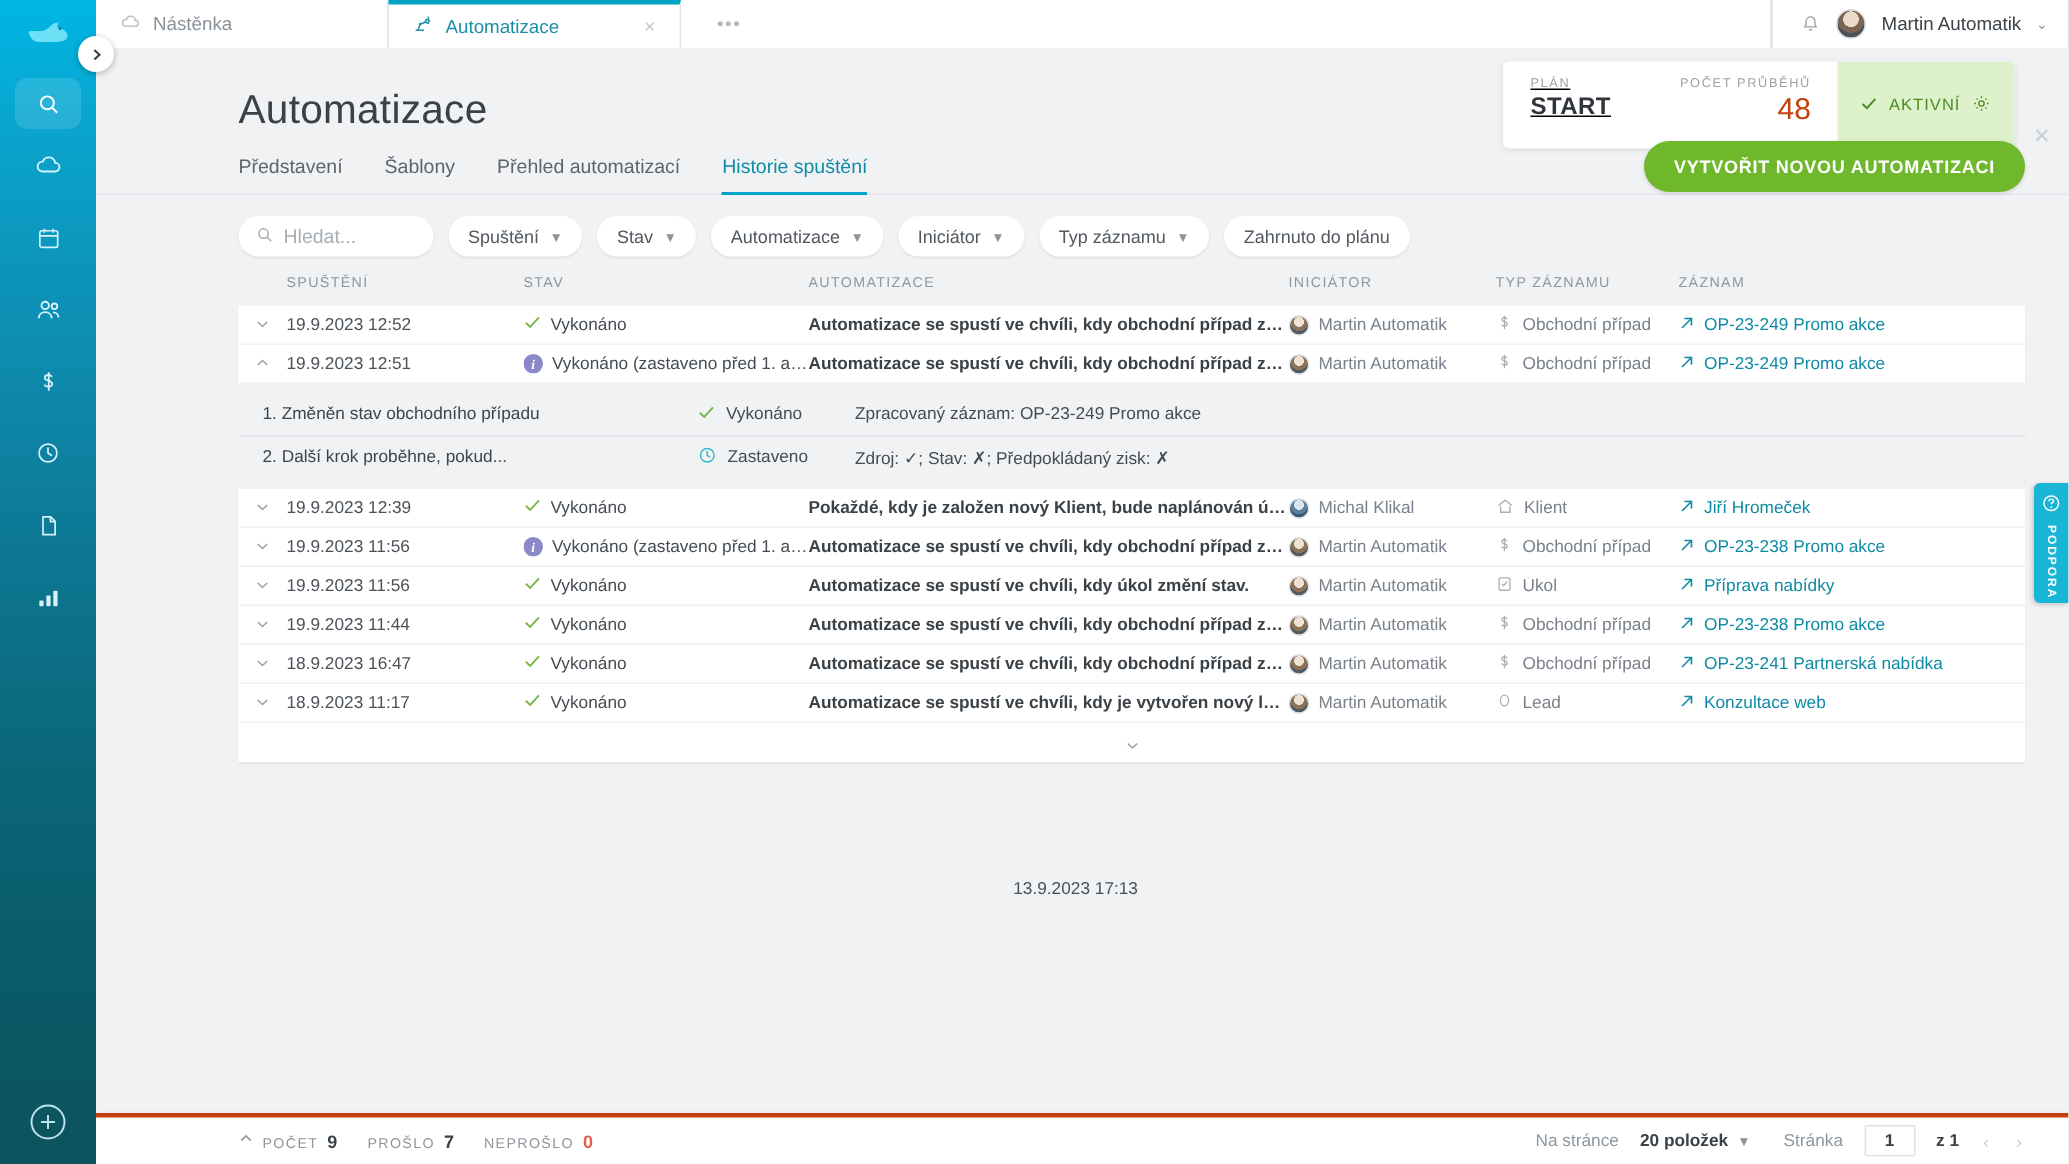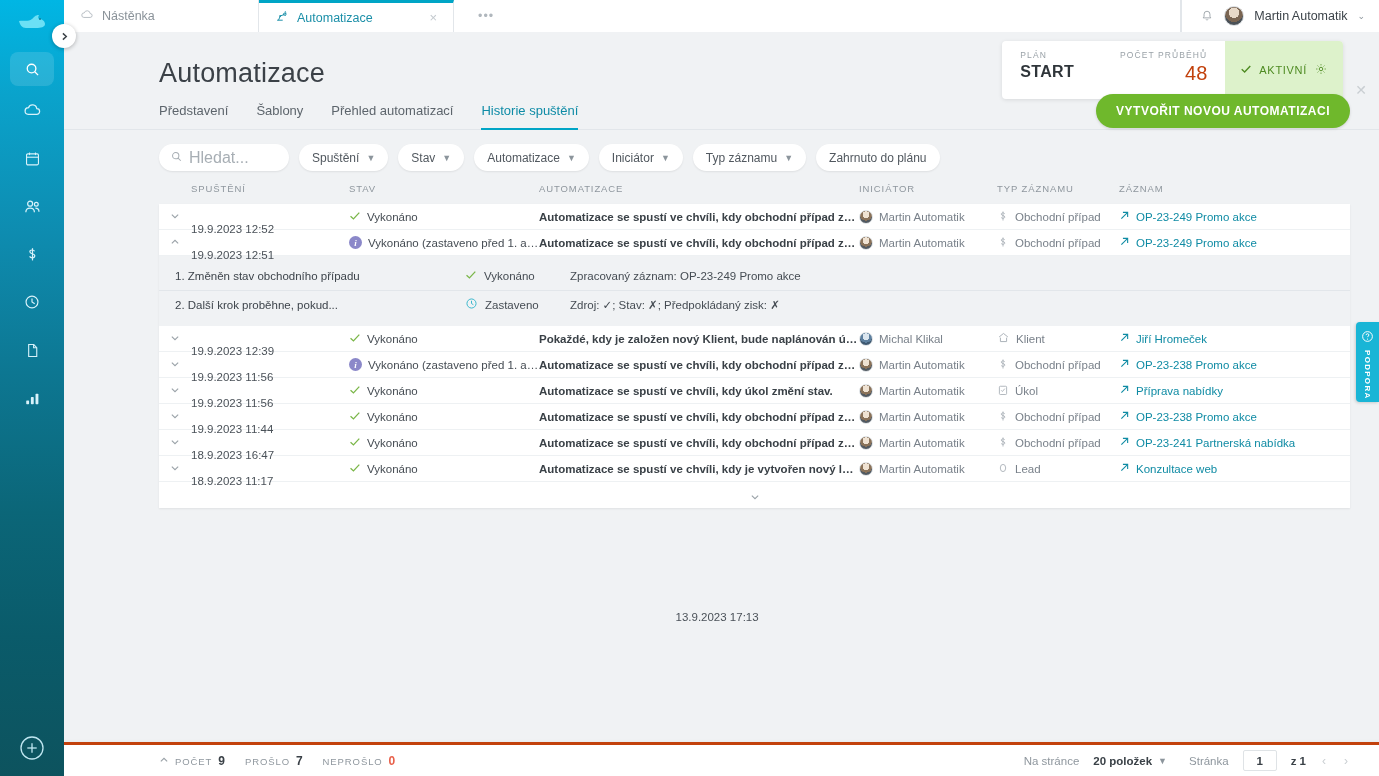--- a/index.html
+++ b/index.html
@@ -67,21 +67,21 @@
   .page { flex: 1; position: relative; overflow: hidden; }
   .hdr { padding: 26px 0 0 95px; position: relative; }
   h1.title { font-size: 27px; font-weight: 400; color: #3b4147; letter-spacing: .2px; }
 
   .plancard {
     position: absolute; right: 36px; top: 9px;
     display: flex; align-items: stretch; height: 58px;
     background: #fff; border-radius: 4px; box-shadow: 0 1px 4px rgba(0,0,0,.10);
     overflow: hidden; min-width: 300px;
   }
-  .plan-col { padding: 9px 16px 0 18px; }
+  .plan-col { padding: 9px 16px 0 18px; text-decoration: underline; }
   .plan-lbl { font-size: 8.5px; color: #9aa2a8; letter-spacing: 1.1px; }
   .plan-val { font-size: 16px; font-weight: bold; color: #2f353a; margin-top: 3px; letter-spacing:.3px;}
   .runs-col { padding: 9px 18px 0 30px; text-align: right; }
   .runs-val { font-size: 20px; color: #c2410c; margin-top: 2px; }
   .active-col {
     background: #ddf2cb; display: flex; align-items: center; gap: 7px;
     padding: 0 15px; color: #4e8b22; font-size: 11px; letter-spacing: .7px;
   }
   .card-x { position: absolute; right: 12px; top: 51px; color: #c9ced2; font-size: 14px; line-height: 1; }
 
@@ -97,21 +97,21 @@
     box-shadow: 0 1px 3px rgba(0,0,0,.14); white-space: nowrap;
   }
 
   
   .filters { display: flex; align-items: center; gap: 10px; padding: 14px 0 12px 95px; }
   .search-pill {
     display: flex; align-items: center; gap: 7px; background: #fff;
     border-radius: 15px; height: 27px; width: 130px; padding: 0 12px;
     box-shadow: 0 1px 2px rgba(0,0,0,.08); color: #a7aeb4; font-size: 12px;
   }
-  .search-pill input { border: 0; outline: 0; width: 100%; font-size: 16px; color:#5a6168; background:transparent; font-family:inherit; }
+  .search-pill input { border: 0; outline: 0; width: 100%; font-size: 13px; color:#5a6168; background:transparent; font-family:inherit; }
   .search-pill input::placeholder { color:#a7aeb4; }
   .fpill {
     display: flex; align-items: center; gap: 7px; background: #fff;
     border-radius: 15px; height: 27px; padding: 0 13px;
     box-shadow: 0 1px 2px rgba(0,0,0,.08); font-size: 12px; color: #51585f; white-space: nowrap;
   }
   .chev { color: #8c959c; font-size: 9px; }
 
   
   .tablewrap { margin: 0 29px 0 95px; }
@@ -123,21 +123,21 @@
   .c-auto { width: 320px; flex: 0 0 320px; }
   .c-init { width: 138px; flex: 0 0 138px; }
   .c-type { width: 122px; flex: 0 0 122px; }
   .c-rec  { flex: 1; min-width: 0; }
 
   .rows { background: #fff; box-shadow: 0 1px 2px rgba(0,0,0,.07); }
   .row { display: flex; align-items: center; height: 26px; border-bottom: 1px solid #eef1f3; background: #fff; }
   .row:last-child { border-bottom: 0; flex-direction: column; }
   .row > div { font-size: 11.5px; color: #454c53; display: flex; align-items: center; gap: 6px; overflow: hidden; }
   .row .c-exp { color: #9aa2a8; font-size: 9px; justify-content: center; }
-  .row .c-run { color: #4b5season; color:#4a5158;margin-top:24px; }
+  .row .c-run { color: #4b5season; color:#4a5158; }
   .row .c-auto { font-weight: bold; color: #3a4147; font-size: 11.5px; }
   .row .c-init, .row .c-type { color: #79818a; }
   .row .c-rec a { color: #0f8ba4; text-decoration: none; font-size: 11.5px; white-space: nowrap; }
   .av {
     width: 14px; height: 14px; border-radius: 50%; flex: 0 0 14px;
     background: radial-gradient(circle at 50% 30%, #efe2d2 0 32%, #8a7259 33% 58%, #515961 59% 100%);
     border: 1px solid #dfe3e6;
   }
   .av.blue { background: radial-gradient(circle at 50% 30%, #dbe6ef 0 32%, #5d7f9e 33% 58%, #3e5870 59% 100%); }
   .ok { color: #7ab648; }

